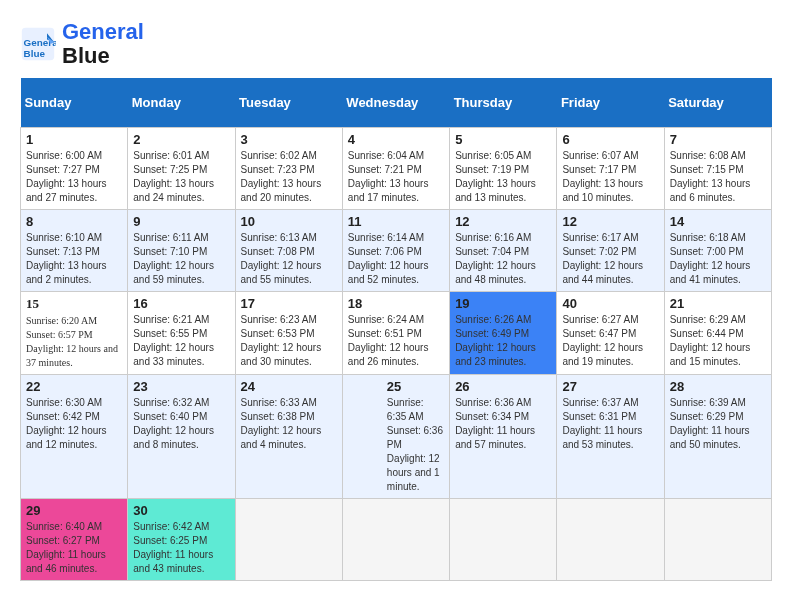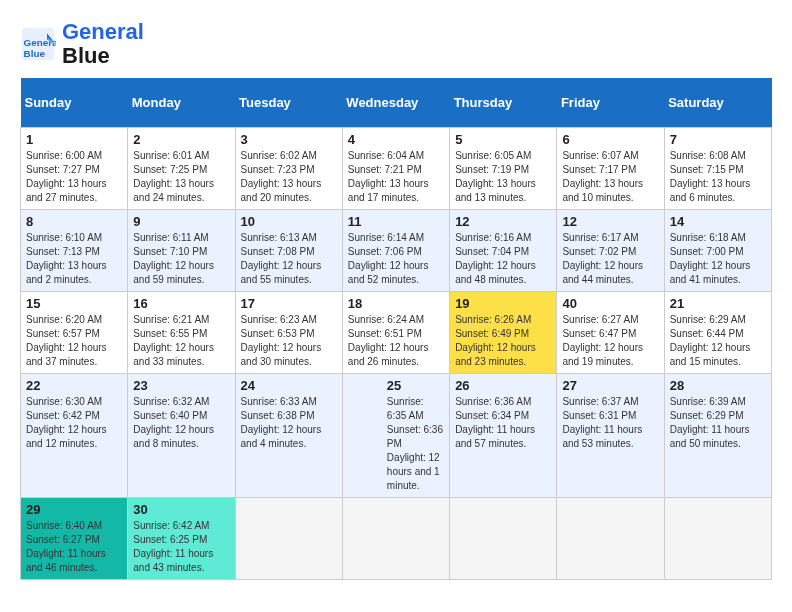--- a/index.html
+++ b/index.html
@@ -181,37 +181,37 @@
         <td style="background: rgb(234, 242, 255);">
           <span class="day-num">12</span>
 <div class="day-info">Sunrise: 6:17 AM<br>Sunset: 7:02 PM<br>Daylight: 12 hours and 44 minutes.</div>
         </td>
         <td style="background: rgb(234, 242, 255);">
           <span class="day-num">14</span>
 <div class="day-info">Sunrise: 6:18 AM<br>Sunset: 7:00 PM<br>Daylight: 12 hours and 41 minutes.</div>
         </td>
       </tr>
       <tr>
-        <td style="background: rgb(255, 255, 255);">
+        <td style="background: rgb(255, 255, 255); font-family: Liberation Serif, serif;">
           <span class="day-num">15</span>
 <div class="day-info">Sunrise: 6:20 AM<br>Sunset: 6:57 PM<br>Daylight: 12 hours and 37 minutes.</div>
         </td>
         <td style="background: rgb(255, 255, 255);">
           <span class="day-num">16</span>
 <div class="day-info">Sunrise: 6:21 AM<br>Sunset: 6:55 PM<br>Daylight: 12 hours and 33 minutes.</div>
         </td>
         <td style="background: rgb(255, 255, 255);">
           <span class="day-num">17</span>
 <div class="day-info">Sunrise: 6:23 AM<br>Sunset: 6:53 PM<br>Daylight: 12 hours and 30 minutes.</div>
         </td>
         <td style="background: rgb(255, 255, 255);">
           <span class="day-num">18</span>
 <div class="day-info">Sunrise: 6:24 AM<br>Sunset: 6:51 PM<br>Daylight: 12 hours and 26 minutes.</div>
         </td>
-        <td style="background: #fde047;">
+        <td style="background: #3b82f6;">
           <span class="day-num">19</span>
 <div class="day-info">Sunrise: 6:26 AM<br>Sunset: 6:49 PM<br>Daylight: 12 hours and 23 minutes.</div>
         </td>
         <td style="background: rgb(255, 255, 255);">
           <span class="day-num">40</span>
 <div class="day-info">Sunrise: 6:27 AM<br>Sunset: 6:47 PM<br>Daylight: 12 hours and 19 minutes.</div>
         </td>
         <td style="background: rgb(255, 255, 255);">
           <span class="day-num">21</span>
 <div class="day-info">Sunrise: 6:29 AM<br>Sunset: 6:44 PM<br>Daylight: 12 hours and 15 minutes.</div>
@@ -241,21 +241,21 @@
         <td style="background: rgb(234, 242, 255);">
           <span class="day-num">27</span>
 <div class="day-info">Sunrise: 6:37 AM<br>Sunset: 6:31 PM<br>Daylight: 11 hours and 53 minutes.</div>
         </td>
         <td style="background: rgb(234, 242, 255);">
           <span class="day-num">28</span>
 <div class="day-info">Sunrise: 6:39 AM<br>Sunset: 6:29 PM<br>Daylight: 11 hours and 50 minutes.</div>
         </td>
       </tr>
       <tr>
-        <td style="background: #14b8a6;">
+        <td style="background: #ec4899;">
           <span class="day-num">29</span>
 <div class="day-info">Sunrise: 6:40 AM<br>Sunset: 6:27 PM<br>Daylight: 11 hours and 46 minutes.</div>
         </td>
         <td style="background: #5eead4;">
           <span class="day-num">30</span>
 <div class="day-info">Sunrise: 6:42 AM<br>Sunset: 6:25 PM<br>Daylight: 11 hours and 43 minutes.</div>
         </td>
         <td class="empty"></td>
         <td class="empty"></td>
         <td class="empty"></td>

